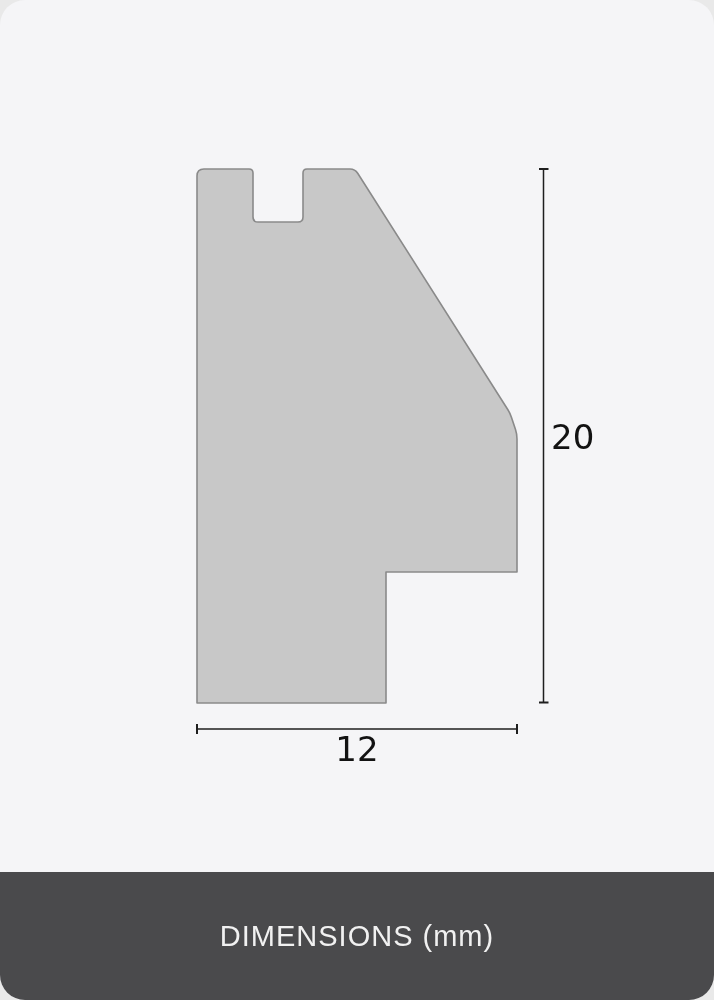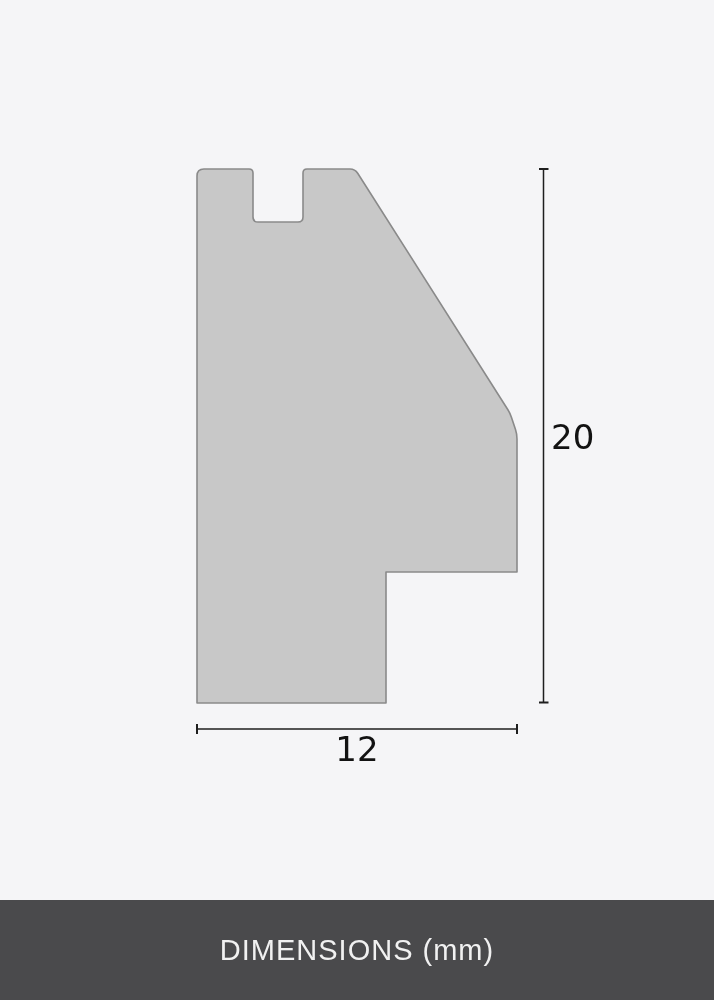--- a/index.html
+++ b/index.html
@@ -7,20 +7,21 @@
     padding: 0;
     background: #e9e9e9;
   }
   .stage {
     position: relative;
     width: 714px;
     height: 1000px;
     background: #f5f5f7;
     overflow: hidden;
     font-family: "Liberation Sans", sans-serif;
+    border-radius: 25px;
   }
   .diagram-svg {
     position: absolute;
     top: 0;
     left: 0;
     display: block;
   }
   .profile-shape {
     stroke: #8a8a8a;
     stroke-width: 1.6;
@@ -38,21 +39,21 @@
     font-family: "DejaVu Sans", sans-serif;
     font-size: 34px;
     font-weight: 500;
     fill: #121212;
   }
   .footer-bar {
     position: absolute;
     left: 0;
     bottom: 0;
     width: 714px;
-    height: 100px;
+    height: 128px;
     background: #4a4a4c;
     display: flex;
     align-items: center;
     justify-content: center;
   }
   .footer-label {
     color: #f1f1f1;
     font-family: "Liberation Sans", sans-serif;
     font-size: 29px;
     font-weight: 400;

